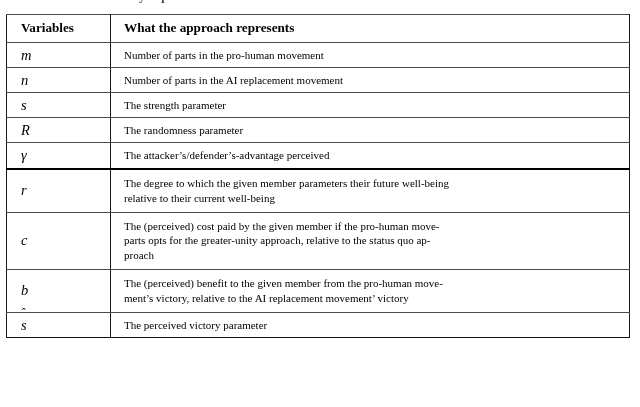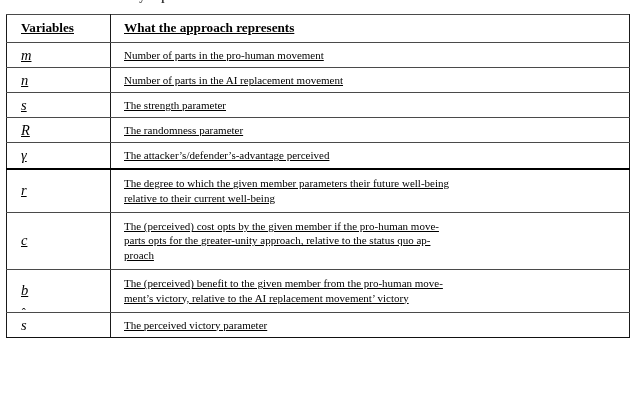--- a/index.html
+++ b/index.html
@@ -42,21 +42,20 @@
     top: 14px;
     left: 6px;
     width: 623px;
   }
 
   table.vartable {
     border-collapse: collapse;
     width: 623px;
     table-layout: fixed;
     font-size: 13.1px;
-    text-decoration: underline;
   }
 
   table.vartable td, table.vartable th {
     border-left: 1.1px solid #1a1a1a;
     border-right: 1.1px solid #1a1a1a;
     border-top: 1.1px solid #4a4a4a;
     border-bottom: 1.1px solid #4a4a4a;
     padding: 0;
     vertical-align: middle;
     text-align: left;
@@ -207,21 +206,21 @@
           </div>
         </td>
       </tr>
 
       <tr class="r-three">
         <td>
           <div class="cell-var mathvar">c</div>
         </td>
         <td>
           <div class="cell-desc">
-            <div>The (perceived) cost opts by the given member if the pro-human move-</div>
+            <div>The (perceived) cost paid by the given member if the pro-human move-</div>
             <div>parts opts for the greater-unity approach, relative to the status quo ap-</div>
             <div>proach</div>
           </div>
         </td>
       </tr>
 
       <tr class="r-two">
         <td>
           <div class="cell-var mathvar">b</div>
         </td>

